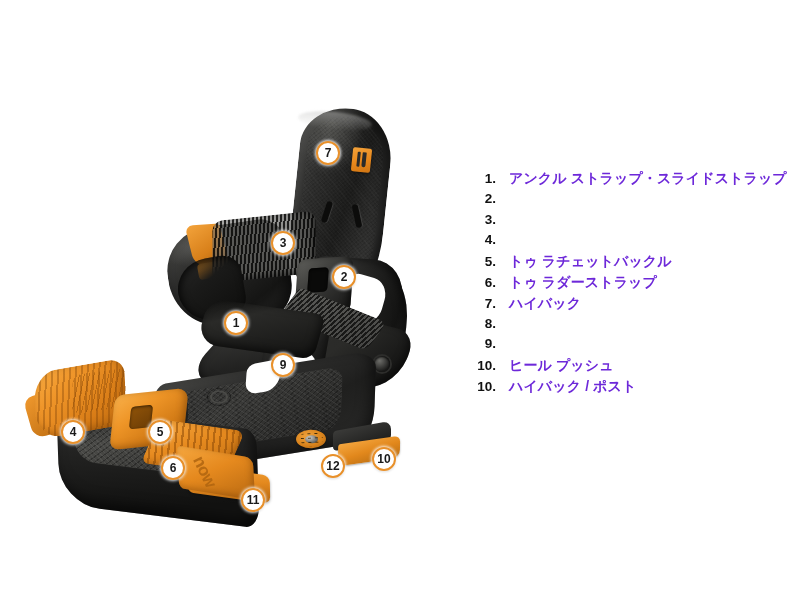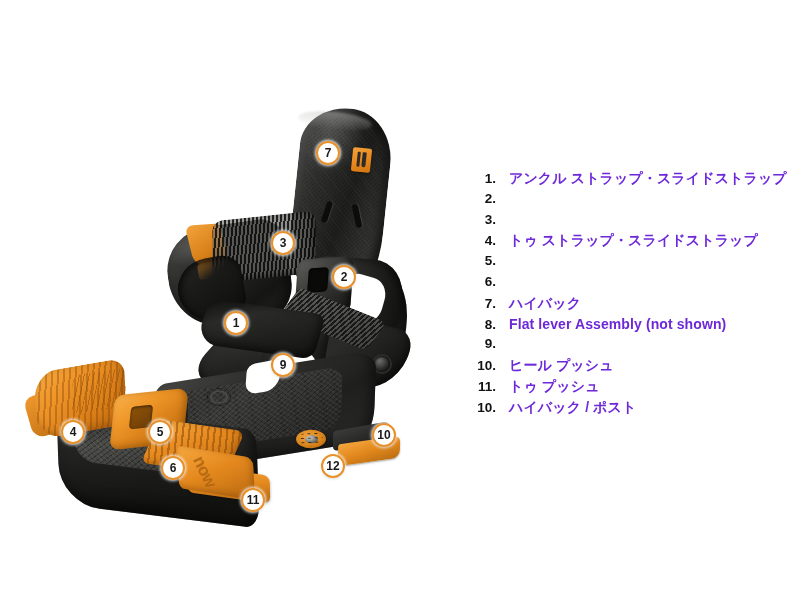--- a/index.html
+++ b/index.html
@@ -692,67 +692,63 @@
 
       <div id="callout-layer">
           <div class="callout" style="left: 224px; top: 311px;">1</div>
           <div class="callout" style="left: 332px; top: 265px;">2</div>
           <div class="callout" style="left: 271px; top: 231px;">3</div>
           <div class="callout" style="left: 61px; top: 420px;">4</div>
           <div class="callout" style="left: 148px; top: 420px;">5</div>
           <div class="callout" style="left: 161px; top: 456px;">6</div>
           <div class="callout" style="left: 316px; top: 141px;">7</div>
           <div class="callout" style="left: 271px; top: 353px;">9</div>
-          <div class="callout" style="left: 372px; top: 423px;">10</div>
+          <div class="callout" style="left: 372px; top: 447px;">10</div>
           <div class="callout" style="left: 241px; top: 488px;">11</div>
           <div class="callout" style="left: 310px; top: 454px; margin-left: 11px;">12</div>
         </div>
 
     </div>
   </div>
 
   <div id="parts-list">
       <div class="part-row">
         <span class="part-num">1.</span>
         <span class="part-label">アンクル ストラップ・スライドストラップ</span>
       </div>
       <div class="part-row">
         <span class="part-num">2.</span>
       </div>
       <div class="part-row">
         <span class="part-num">3.</span>
       </div>
       <div class="part-row">
         <span class="part-num">4.</span>
-        <span class="part-label">トゥ ストラップ・スライドストラップ</span>
       </div>
       <div class="part-row">
         <span class="part-num">5.</span>
+        <span class="part-label">トゥ ラチェットバックル</span>
       </div>
       <div class="part-row">
         <span class="part-num">6.</span>
+        <span class="part-label">トゥ ラダーストラップ</span>
       </div>
       <div class="part-row">
         <span class="part-num">7.</span>
         <span class="part-label">ハイバック</span>
       </div>
       <div class="part-row">
         <span class="part-num">8.</span>
-        <span class="part-label">Flat lever Assembly (not shown)</span>
       </div>
       <div class="part-row">
         <span class="part-num">9.</span>
       </div>
       <div class="part-row">
         <span class="part-num">10.</span>
         <span class="part-label">ヒール プッシュ</span>
       </div>
       <div class="part-row">
-        <span class="part-num">11.</span>
-        <span class="part-label">トゥ プッシュ</span>
-      </div>
-      <div class="part-row">
         <span class="part-num">10.</span>
         <span class="part-label">ハイバック / ポスト</span>
       </div>
     </div>
 
 </div>
 
 </body></html>

